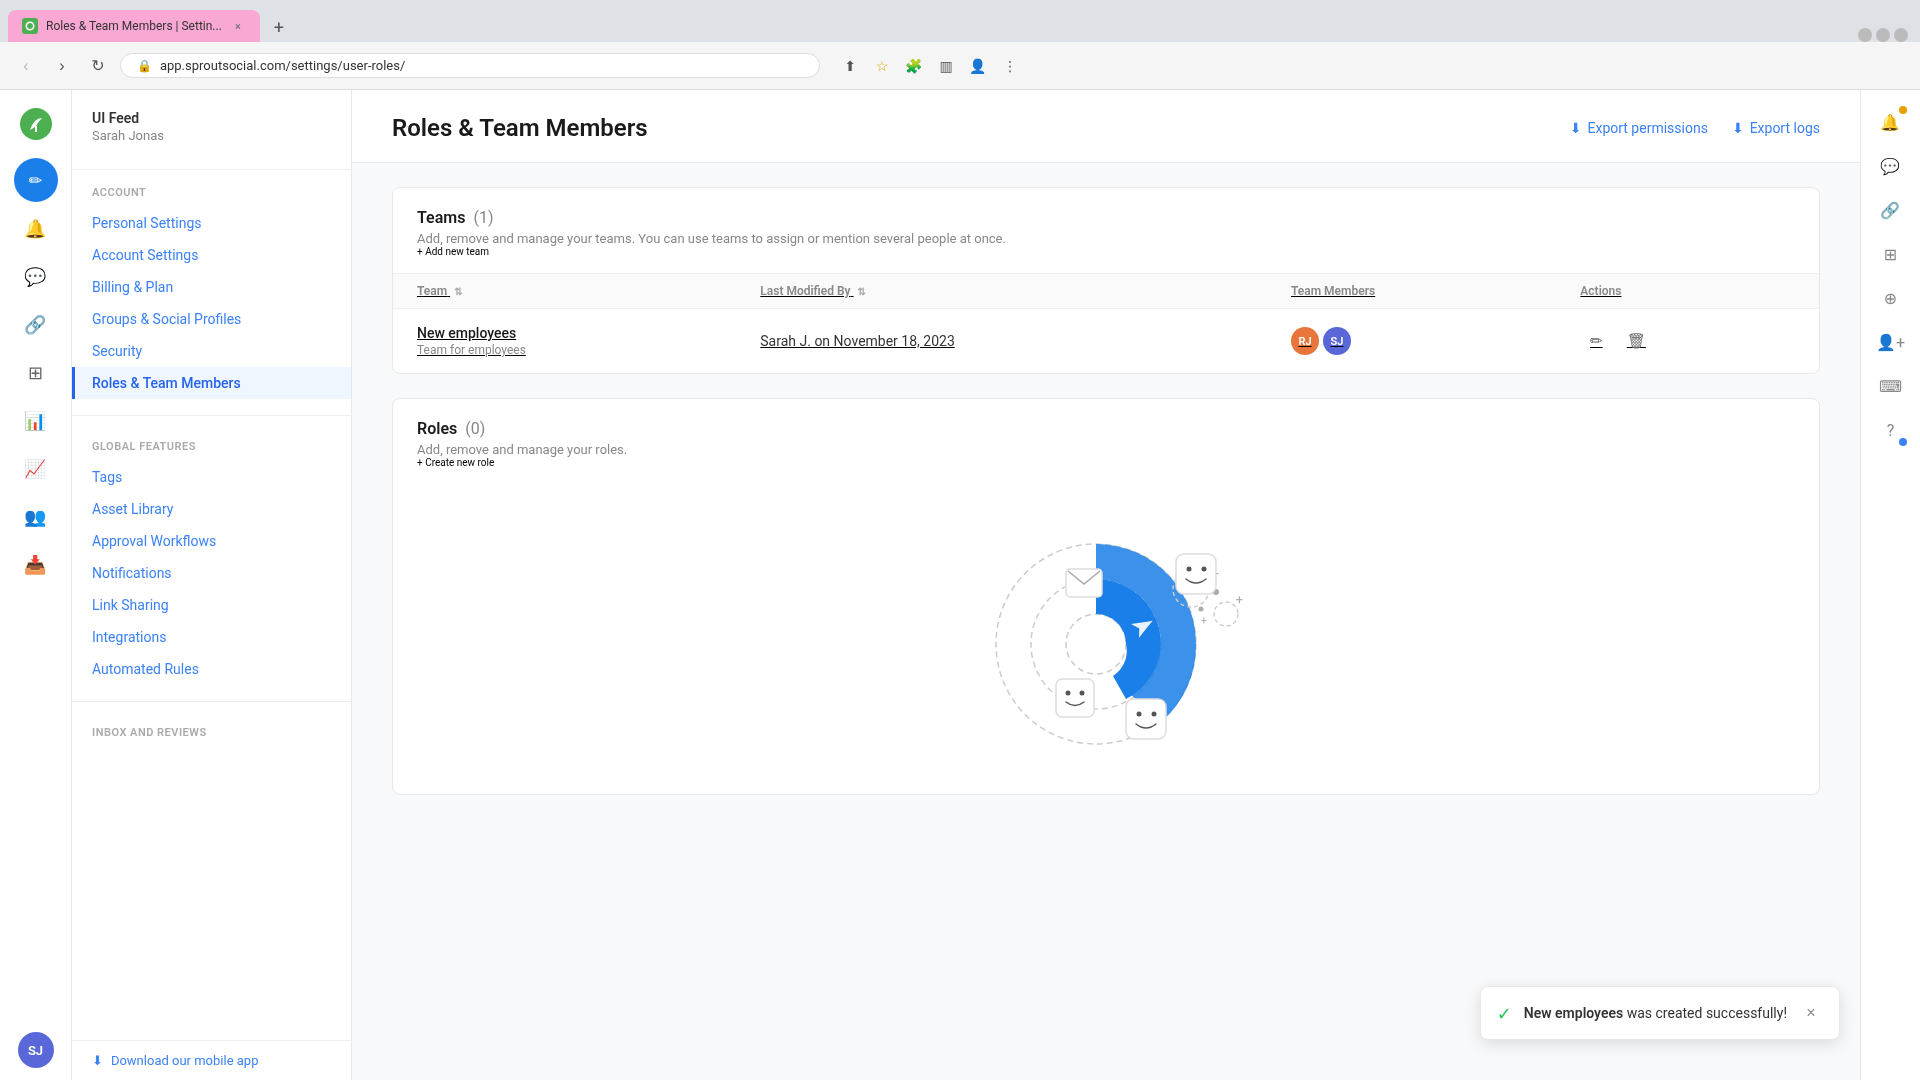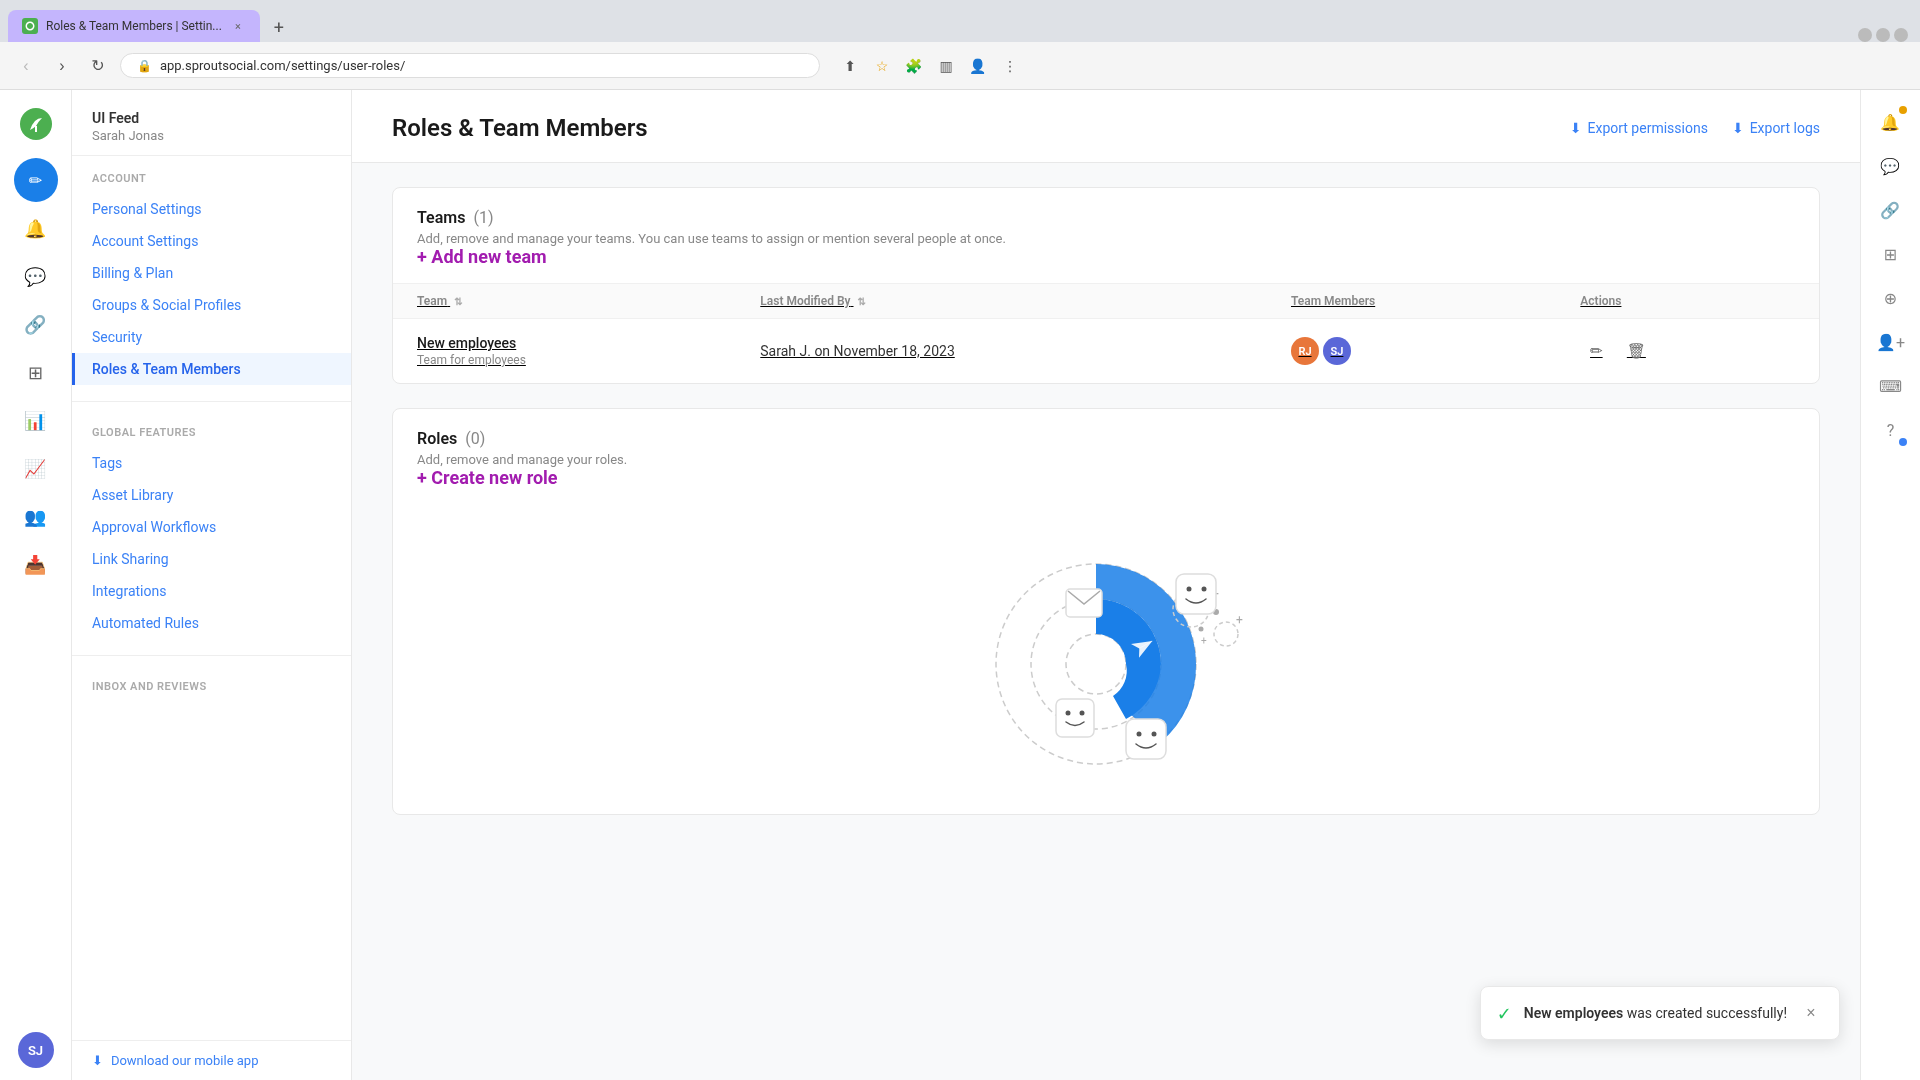--- a/index.html
+++ b/index.html
@@ -1,21 +1,21 @@
 <!DOCTYPE html>
 <html><head>
   <meta charset="utf-8">
   <style>
     * { margin: 0; padding: 0; box-sizing: border-box; }
     body { font-family: -apple-system, BlinkMacSystemFont, 'Segoe UI', Roboto, sans-serif; background: #f5f5f5; display: flex; flex-direction: column; height: 1080px; width: 1920px; overflow: hidden; }
 
     
     .browser-chrome { background: #e8e8e8; height: 90px; flex-shrink: 0; }
     .tab-bar { display: flex; align-items: flex-end; padding: 8px 0 0 8px; height: 42px; background: #dee1e6; }
-    .tab { display: flex; align-items: center; background: #c4b5fd; border-radius: 8px 8px 0 0; padding: 8px 14px; gap: 8px; font-size: 13px; color: #333; min-width: 200px; max-width: 280px; position: relative; }
+    .tab { display: flex; align-items: center; background: #f9a8d4; border-radius: 8px 8px 0 0; padding: 8px 14px; gap: 8px; font-size: 13px; color: #333; min-width: 200px; max-width: 280px; position: relative; }
     .tab-favicon { width: 16px; height: 16px; background: #4caf50; border-radius: 3px; display: flex; align-items: center; justify-content: center; flex-shrink: 0; }
     .tab-favicon svg { width: 12px; height: 12px; fill: white; }
     .tab-title { flex: 1; overflow: hidden; text-overflow: ellipsis; white-space: nowrap; font-size: 12px; }
     .tab-close { width: 16px; height: 16px; border-radius: 50%; display: flex; align-items: center; justify-content: center; font-size: 11px; color: #666; cursor: pointer; }
     .tab-new { width: 30px; height: 30px; display: flex; align-items: center; justify-content: center; border-radius: 50%; color: #555; font-size: 18px; cursor: pointer; margin-left: 4px; }
 
     .nav-bar { display: flex; align-items: center; padding: 0 12px; height: 48px; background: #f5f5f5; gap: 8px; border-bottom: 1px solid #ddd; }
     .nav-btn { width: 28px; height: 28px; border-radius: 50%; border: none; background: transparent; cursor: pointer; display: flex; align-items: center; justify-content: center; color: #555; font-size: 16px; }
     .nav-btn.disabled { color: #bbb; cursor: default; }
     .address-bar { flex: 1; max-width: 700px; background: white; border: 1px solid #ddd; border-radius: 20px; padding: 4px 16px; font-size: 13px; color: #333; display: flex; align-items: center; gap: 8px; }
@@ -29,21 +29,21 @@
     .app { display: flex; flex: 1; overflow: hidden; }
 
     
     .icon-rail { width: 72px; background: white; border-right: 1px solid #e8e8e8; display: flex; flex-direction: column; align-items: center; padding: 12px 0; gap: 4px; flex-shrink: 0; }
     .rail-icon { width: 44px; height: 44px; border-radius: 8px; display: flex; align-items: center; justify-content: center; cursor: pointer; color: #666; font-size: 18px; }
     .rail-icon.sprout { background: transparent; margin-bottom: 8px; }
     .rail-avatar { width: 36px; height: 36px; border-radius: 50%; background: #5a67d8; color: white; display: flex; align-items: center; justify-content: center; font-size: 13px; font-weight: 600; margin-top: auto; cursor: pointer; }
 
     
     .sidebar { width: 280px; background: white; border-right: 1px solid #e8e8e8; display: flex; flex-direction: column; flex-shrink: 0; overflow-y: auto; }
-    .sidebar-header { padding: 20px 20px 12px; border-bottom: 1px solid #eee; }
+    .sidebar-header { padding: 20px 20px 26px; border-bottom: 1px solid #eee; }
     .sidebar-app-name { font-size: 14px; font-weight: 600; color: #333; }
     .sidebar-user { font-size: 13px; color: #888; margin-top: 2px; }
     .sidebar-section { padding: 16px 0 8px; }
     .sidebar-section-label { padding: 0 20px 8px; font-size: 11px; font-weight: 600; color: #aaa; text-transform: uppercase; letter-spacing: 0.5px; }
     .sidebar-item { padding: 8px 20px; font-size: 14px; color: #3b82f6; cursor: pointer; display: flex; align-items: center; }
     .sidebar-item.active { background: #eff6ff; color: #2563eb; font-weight: 500; border-left: 3px solid #2563eb; padding-left: 17px; }
     .sidebar-divider { border: none; border-top: 1px solid #eee; margin: 8px 0; }
     .sidebar-footer { padding: 12px 20px; border-top: 1px solid #eee; margin-top: auto; }
     .sidebar-download { display: flex; align-items: center; gap: 8px; font-size: 13px; color: #3b82f6; cursor: pointer; }
 
@@ -55,21 +55,21 @@
     .header-link { display: flex; align-items: center; gap: 6px; font-size: 14px; color: #3b82f6; cursor: pointer; text-decoration: none; }
 
     .main-content { padding: 24px 40px; }
 
     
     .card { background: white; border: 1px solid #e8e8e8; border-radius: 8px; margin-bottom: 24px; }
     .card-header { padding: 20px 24px 16px; display: flex; align-items: flex-start; justify-content: space-between; flex-direction: column; }
     .card-title-group { }
     .card-title { font-size: 16px; font-weight: 600; color: #1a1a1a; }
     .card-subtitle { font-size: 13px; color: #888; margin-top: 4px; }
-    .card-action { display: flex; align-items: center; gap: 6px; font-size: 18px; color: #a21caf; cursor: pointer; font-weight: 700; white-space: nowrap; }
+    .card-action { display: flex; align-items: center; gap: 6px; font-size: 10px; color: #000000; cursor: pointer; font-weight: 400; white-space: nowrap; }
 
     
     .table { width: 100%; border-collapse: collapse; text-decoration: underline; }
     .table th { padding: 10px 24px; font-size: 12px; font-weight: 600; color: #888; text-align: left; border-top: 1px solid #f0f0f0; border-bottom: 1px solid #f0f0f0; background: #fafafa; }
     .table td { padding: 16px 24px; font-size: 14px; color: #333; border-bottom: 1px solid #f0f0f0; }
     .table tr:last-child td { border-bottom: none; }
     .team-name { font-size: 14px; font-weight: 500; color: #1a1a1a; }
     .team-desc { font-size: 12px; color: #888; margin-top: 2px; }
     .sort-icon { display: inline-block; margin-left: 4px; color: #aaa; font-size: 10px; vertical-align: middle; }
     .avatar-stack { display: flex; gap: 4px; }
@@ -182,20 +182,21 @@
       <div class="sidebar-item active">Roles &amp; Team Members</div>
     </div>
 
     <hr class="sidebar-divider">
 
     <div class="sidebar-section">
       <div class="sidebar-section-label">Global Features</div>
       <div class="sidebar-item">Tags</div>
       <div class="sidebar-item">Asset Library</div>
       <div class="sidebar-item">Approval Workflows</div>
+      <div class="sidebar-item">Notifications</div>
       <div class="sidebar-item">Link Sharing</div>
       <div class="sidebar-item">Integrations</div>
       <div class="sidebar-item">Automated Rules</div>
     </div>
 
     <hr class="sidebar-divider">
 
     <div class="sidebar-section">
       <div class="sidebar-section-label">Inbox and Reviews</div>
     </div>

